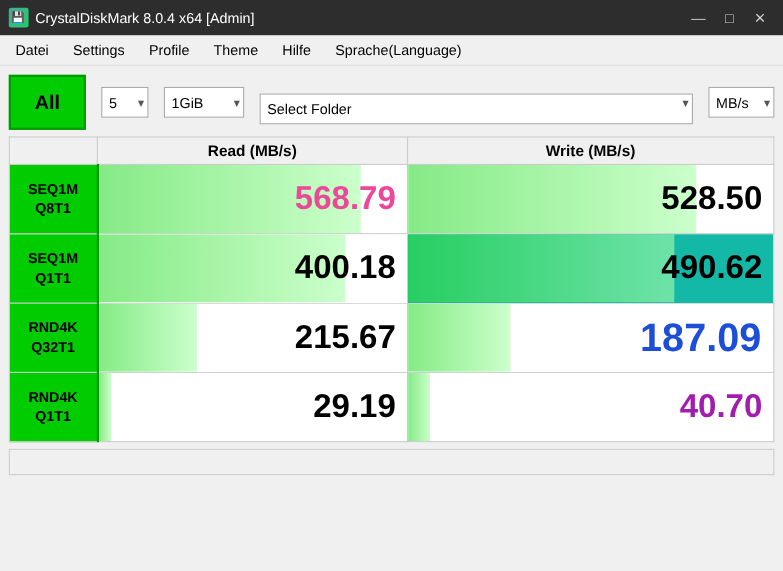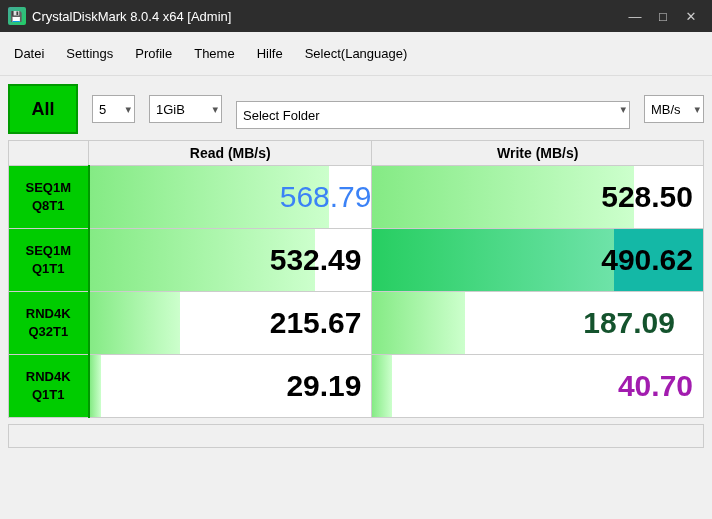--- a/index.html
+++ b/index.html
@@ -47,21 +47,21 @@
       font-size: 13px;
       cursor: pointer;
       border-radius: 2px;
     }
 
     
     .menu-bar {
       background: #f0f0f0;
       display: flex;
       align-items: center;
-      height: 44px;
+      height: 28px;
       padding: 0 4px;
       gap: 2px;
       border-bottom: 1px solid #ddd;
     }
     .menu-item {
       padding: 3px 10px;
       font-size: 13px;
       color: #000;
       cursor: pointer;
       border-radius: 2px;
@@ -194,21 +194,21 @@
     <div class="title-bar-btn close">✕</div>
   </div>
 </div>
 
 <div class="menu-bar">
   <div class="menu-item">Datei</div>
   <div class="menu-item">Settings</div>
   <div class="menu-item">Profile</div>
   <div class="menu-item">Theme</div>
   <div class="menu-item">Hilfe</div>
-  <div class="menu-item">Select(Language)</div>
+  <div class="menu-item">Sprache(Language)</div>
 </div>
 
 <div class="main">
 
   <div class="toolbar">
     <button class="btn-all">All</button>
 
     <div class="select-wrapper">
       <select>
         <option>1</option>
@@ -249,47 +249,47 @@
         <th style="width:80px; background:#f0f0f0; border:1px solid #ccc;"></th>
         <th>Read (MB/s)</th>
         <th>Write (MB/s)</th>
       </tr>
     </thead>
     <tbody id="results-tbody">
     <tr>
           <td class="row-label" style="background: rgb(0, 204, 0); font-weight: bold; font-size: 13px; text-align: center; padding: 8px 6px; vertical-align: middle; line-height: 1.4; border-right: 2px solid rgb(0, 153, 0);">SEQ1M<br>Q8T1</td>
           <td style="position: relative; height: 62px; overflow: hidden; background: rgb(255, 255, 255); border: 1px solid rgb(204, 204, 204);">
             <div style="position: absolute; top: 0px; left: 0px; bottom: 0px; width: 85%; background: linear-gradient(to right, rgb(51, 221, 51), rgb(170, 255, 170)); opacity: 0.6;"></div>
-            <div style="position: relative; z-index: 1; display: flex; align-items: center; justify-content: flex-end; height: 62px; font-size: 30px; font-weight: normal; font-family: Arial, sans-serif; color: #3b82f6;">568.79</div>
+            <div style="position: relative; z-index: 1; display: flex; align-items: center; justify-content: flex-end; height: 62px; padding-right: 10px; font-size: 30px; font-weight: bold; font-family: Arial, sans-serif; color: #ec4899;">568.79</div>
           </td>
           <td style="position: relative; height: 62px; overflow: hidden; background: rgb(255, 255, 255); border: 1px solid rgb(204, 204, 204);">
             <div style="position: absolute; top: 0px; left: 0px; bottom: 0px; width: 79%; background: linear-gradient(to right, rgb(51, 221, 51), rgb(170, 255, 170)); opacity: 0.6;"></div>
             <div style="position: relative; z-index: 1; display: flex; align-items: center; justify-content: flex-end; height: 62px; padding-right: 10px; font-size: 30px; font-weight: bold; font-family: Arial, sans-serif; color: rgb(0, 0, 0);">528.50</div>
           </td>
         </tr>
         <tr>
           <td class="row-label" style="background: rgb(0, 204, 0); font-weight: bold; font-size: 13px; text-align: center; padding: 8px 6px; vertical-align: middle; line-height: 1.4; border-right: 2px solid rgb(0, 153, 0);">SEQ1M<br>Q1T1</td>
           <td style="position: relative; height: 62px; overflow: hidden; background: rgb(255, 255, 255); border: 1px solid rgb(204, 204, 204);">
             <div style="position: absolute; top: 0px; left: 0px; bottom: 0px; width: 80%; background: linear-gradient(to right, rgb(51, 221, 51), rgb(170, 255, 170)); opacity: 0.6;"></div>
-            <div style="position: relative; z-index: 1; display: flex; align-items: center; justify-content: flex-end; height: 62px; padding-right: 10px; font-size: 30px; font-weight: bold; font-family: Arial, sans-serif; color: rgb(0, 0, 0);">532.49</div>
+            <div style="position: relative; z-index: 1; display: flex; align-items: center; justify-content: flex-end; height: 62px; padding-right: 10px; font-size: 30px; font-weight: bold; font-family: Arial, sans-serif; color: rgb(0, 0, 0);">400.18</div>
           </td>
           <td style="position: relative; height: 62px; overflow: hidden; background: #14b8a6; border: 1px solid rgb(204, 204, 204);">
             <div style="position: absolute; top: 0px; left: 0px; bottom: 0px; width: 73%; background: linear-gradient(to right, rgb(51, 221, 51), rgb(170, 255, 170)); opacity: 0.6;"></div>
             <div style="position: relative; z-index: 1; display: flex; align-items: center; justify-content: flex-end; height: 62px; padding-right: 10px; font-size: 30px; font-weight: bold; font-family: Arial, sans-serif; color: rgb(0, 0, 0);">490.62</div>
           </td>
         </tr>
         <tr>
           <td class="row-label" style="background: rgb(0, 204, 0); font-weight: bold; font-size: 13px; text-align: center; padding: 8px 6px; vertical-align: middle; line-height: 1.4; border-right: 2px solid rgb(0, 153, 0);">RND4K<br>Q32T1</td>
           <td style="position: relative; height: 62px; overflow: hidden; background: rgb(255, 255, 255); border: 1px solid rgb(204, 204, 204);">
             <div style="position: absolute; top: 0px; left: 0px; bottom: 0px; width: 32%; background: linear-gradient(to right, rgb(51, 221, 51), rgb(170, 255, 170)); opacity: 0.6;"></div>
             <div style="position: relative; z-index: 1; display: flex; align-items: center; justify-content: flex-end; height: 62px; padding-right: 10px; font-size: 30px; font-weight: bold; font-family: Arial, sans-serif; color: rgb(0, 0, 0);">215.67</div>
           </td>
           <td style="position: relative; height: 62px; overflow: hidden; background: rgb(255, 255, 255); border: 1px solid rgb(204, 204, 204);">
             <div style="position: absolute; top: 0px; left: 0px; bottom: 0px; width: 28%; background: linear-gradient(to right, rgb(51, 221, 51), rgb(170, 255, 170)); opacity: 0.6;"></div>
-            <div style="position: relative; z-index: 1; display: flex; align-items: center; justify-content: flex-end; height: 62px; padding-right: 28px; font-size: 30px; font-weight: bold; font-family: Arial, sans-serif; color: #14532d;">187.09</div>
+            <div style="position: relative; z-index: 1; display: flex; align-items: center; justify-content: flex-end; height: 62px; padding-right: 11px; font-size: 36px; font-weight: bold; font-family: Arial, sans-serif; color: #1d4ed8;">187.09</div>
           </td>
         </tr>
         <tr>
           <td class="row-label" style="background: rgb(0, 204, 0); font-weight: bold; font-size: 13px; text-align: center; padding: 8px 6px; vertical-align: middle; line-height: 1.4; border-right: 2px solid rgb(0, 153, 0);">RND4K<br>Q1T1</td>
           <td style="position: relative; height: 62px; overflow: hidden; background: rgb(255, 255, 255); border: 1px solid rgb(204, 204, 204);">
             <div style="position: absolute; top: 0px; left: 0px; bottom: 0px; width: 4%; background: linear-gradient(to right, rgb(51, 221, 51), rgb(170, 255, 170)); opacity: 0.6;"></div>
             <div style="position: relative; z-index: 1; display: flex; align-items: center; justify-content: flex-end; height: 62px; padding-right: 10px; font-size: 30px; font-weight: bold; font-family: Arial, sans-serif; color: rgb(0, 0, 0);">29.19</div>
           </td>
           <td style="position: relative; height: 62px; overflow: hidden; background: rgb(255, 255, 255); border: 1px solid rgb(204, 204, 204);">
             <div style="position: absolute; top: 0px; left: 0px; bottom: 0px; width: 6%; background: linear-gradient(to right, rgb(51, 221, 51), rgb(170, 255, 170)); opacity: 0.6;"></div>

